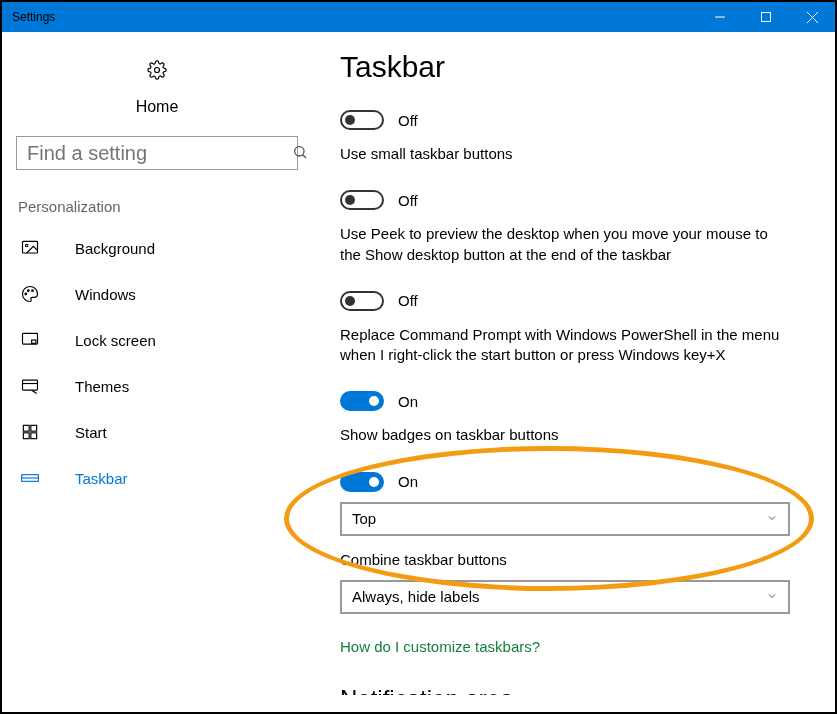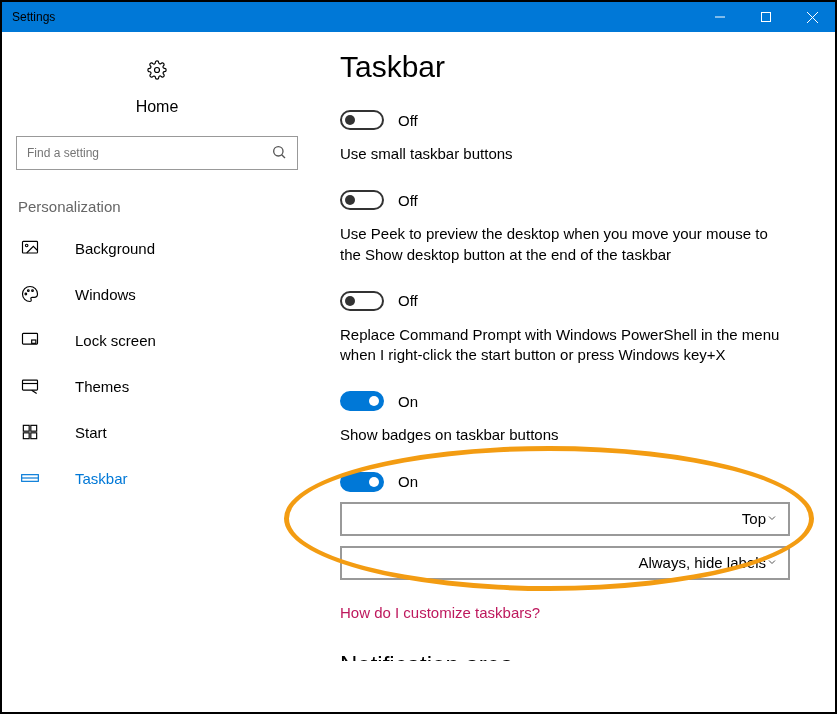--- a/index.html
+++ b/index.html
@@ -59,21 +59,21 @@
     border: 1px solid #999;
     height: 34px;
     display: flex;
     align-items: center;
     padding: 0 10px;
     color: #666;
     font-size: 15px;
   }
   .search-wrap input {
     border: none; outline: none; flex: 1;
-    font-size: 12px; font-family: inherit;
+    font-size: 20px; font-family: inherit;
     color: #333; background: transparent;
   }
   .search-wrap .sicon { color: #555; }
   .cat-label {
     color: #666;
     font-size: 15px;
     margin: 28px 0 10px 2px;
   }
   .nav-item {
     display: flex;
@@ -136,25 +136,25 @@
   .select-box {
     margin-top: 10px;
     width: 450px;
     height: 34px;
     border: 2px solid #999;
     display: flex;
     align-items: center;
     padding: 0 10px;
     font-size: 15px;
     color: #000;
-    justify-content: flex-end;
+    justify-content: space-between;
   }
   .select-box .chev { color: #555; }
   .link {
-    color: #be185d;
+    color: #15803d;
     font-size: 15px;
     margin-top: 24px;
     display: inline-block;
   }
   .cutoff-heading {
     font-size: 24px;
     font-weight: 400;
     margin-top: 30px;
     height: 10px;
     overflow: hidden;
@@ -332,20 +332,21 @@
 
       <div class="select-box">
         <span>Top</span>
         <span class="chev">
           <svg width="12" height="12" viewBox="0 0 24 24" fill="none" stroke="currentColor" stroke-width="2">
               <polyline points="6 9 12 15 18 9"></polyline>
             </svg>
         </span>
       </div>
 
+      <div class="setting-desc">Combine taskbar buttons</div>
       <div class="select-box">
         <span>Always, hide labels</span>
         <span class="chev">
           <svg width="12" height="12" viewBox="0 0 24 24" fill="none" stroke="currentColor" stroke-width="2">
               <polyline points="6 9 12 15 18 9"></polyline>
             </svg>
         </span>
       </div>
 
       <a class="link">How do I customize taskbars?</a>

